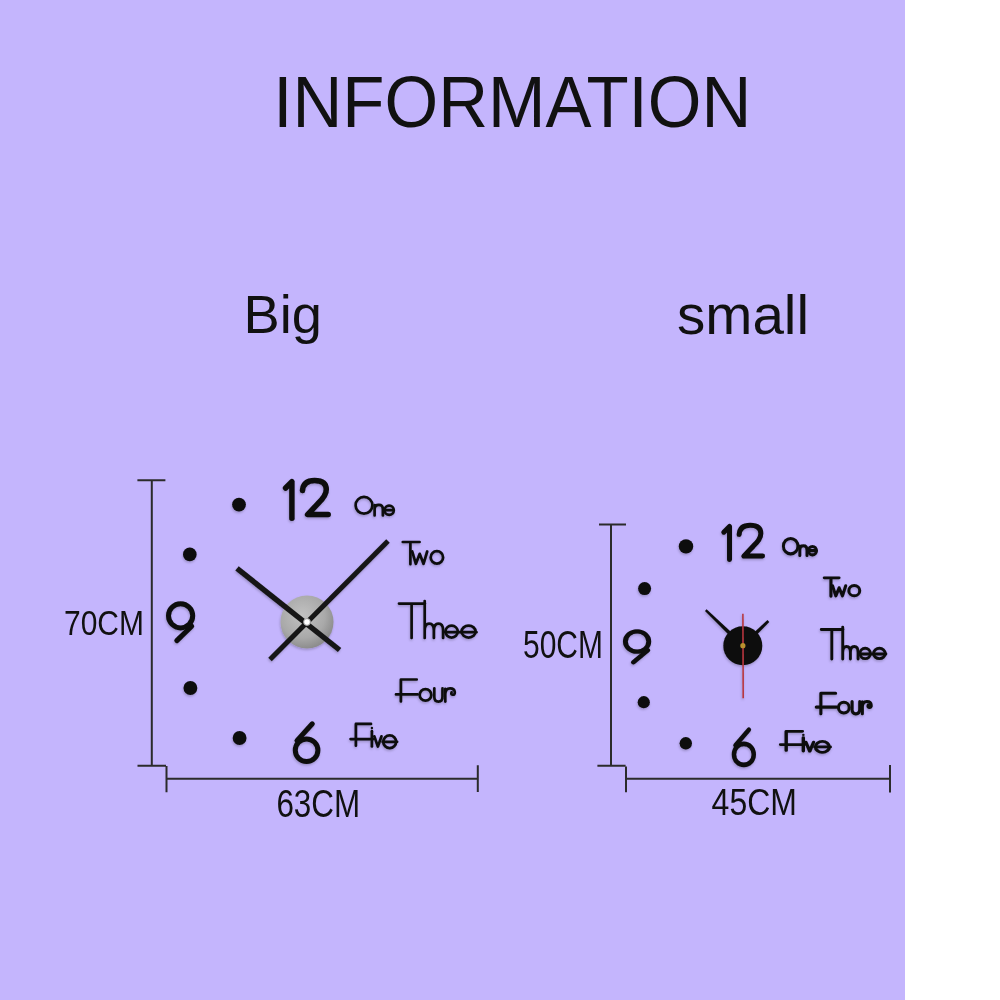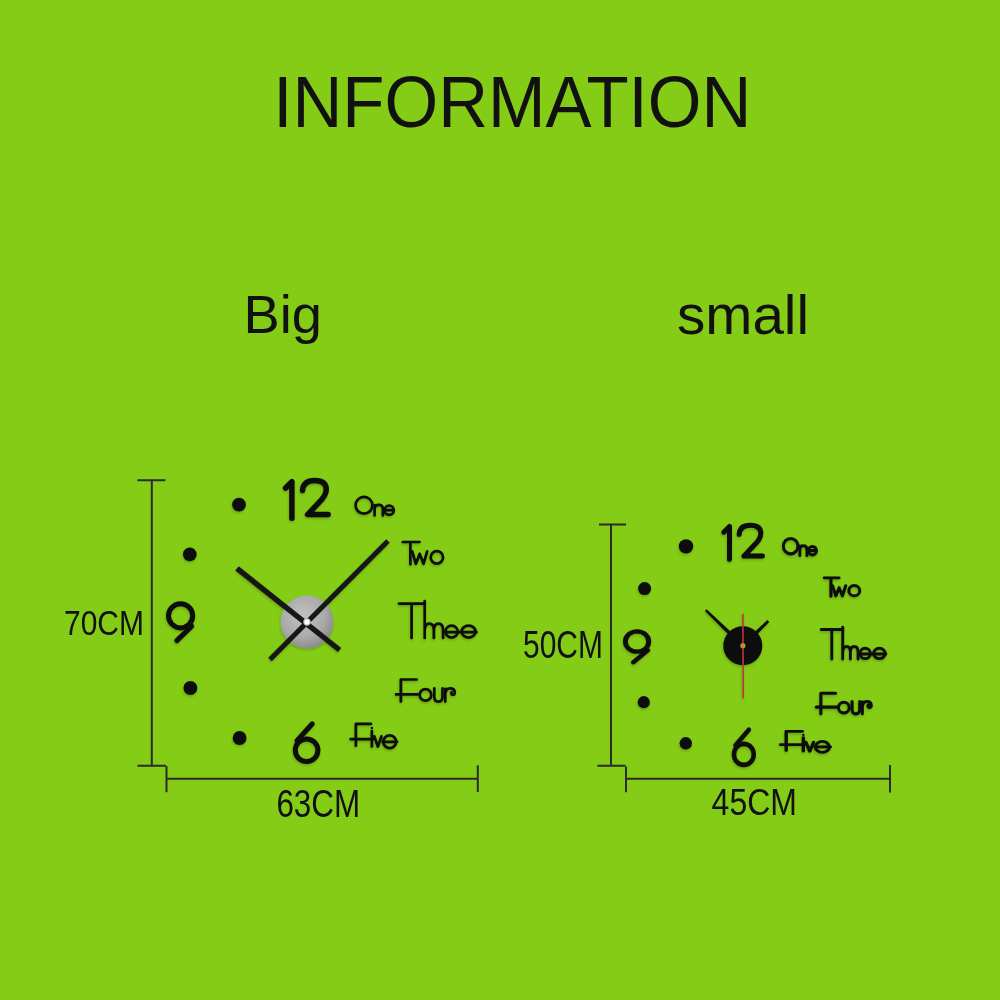--- a/index.html
+++ b/index.html
@@ -1,16 +1,16 @@
 <!DOCTYPE html>
 <html><head>
 <meta charset="utf-8">
 <style>
   html,body{margin:0;padding:0;background:#ffffff;}
-  #page{position:relative;width:1000px;height:1000px;background:#84cc16;overflow:hidden;}
+  #page{position:relative;width:905px;height:1000px;background:#c4b5fd;overflow:hidden;}
   svg{position:absolute;left:0;top:0;}
   text{font-family:"Liberation Sans",sans-serif;fill:#111111;}
 </style>
 </head>
 <body>
 <div id="page">
 <svg width="1000" height="1000" viewBox="0 0 1000 1000">
   <defs>
     <radialGradient id="hub" cx="42%" cy="38%" r="70%">
       <stop offset="0%" stop-color="#c2c2c2"></stop>

